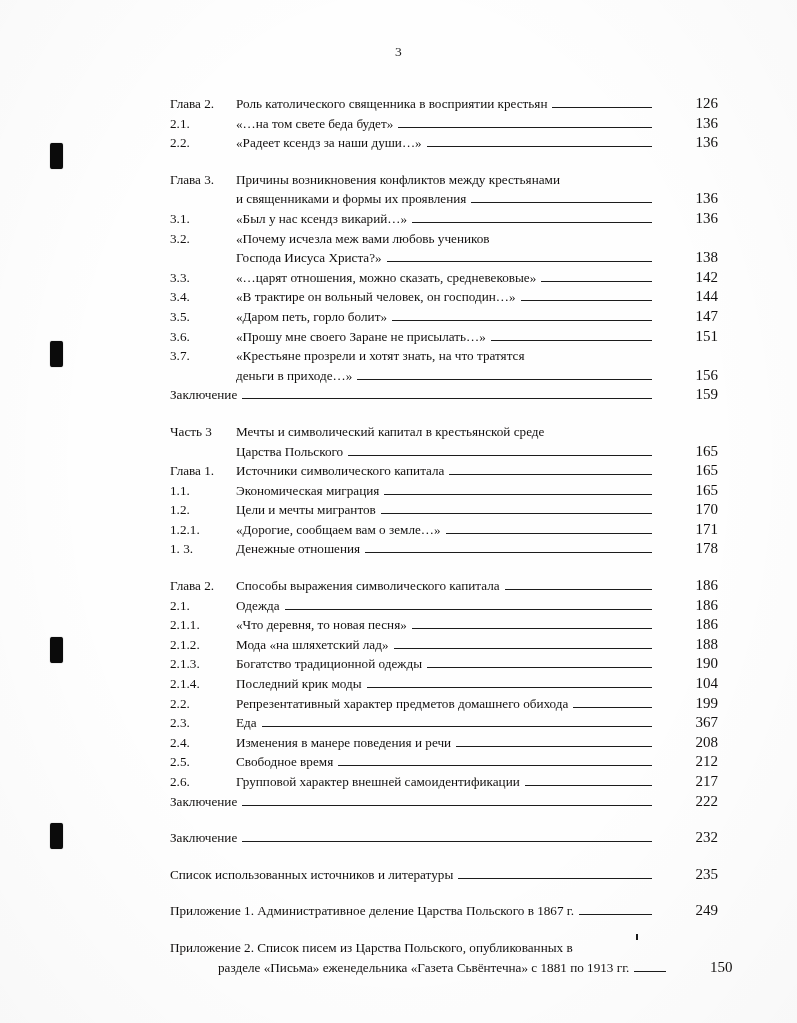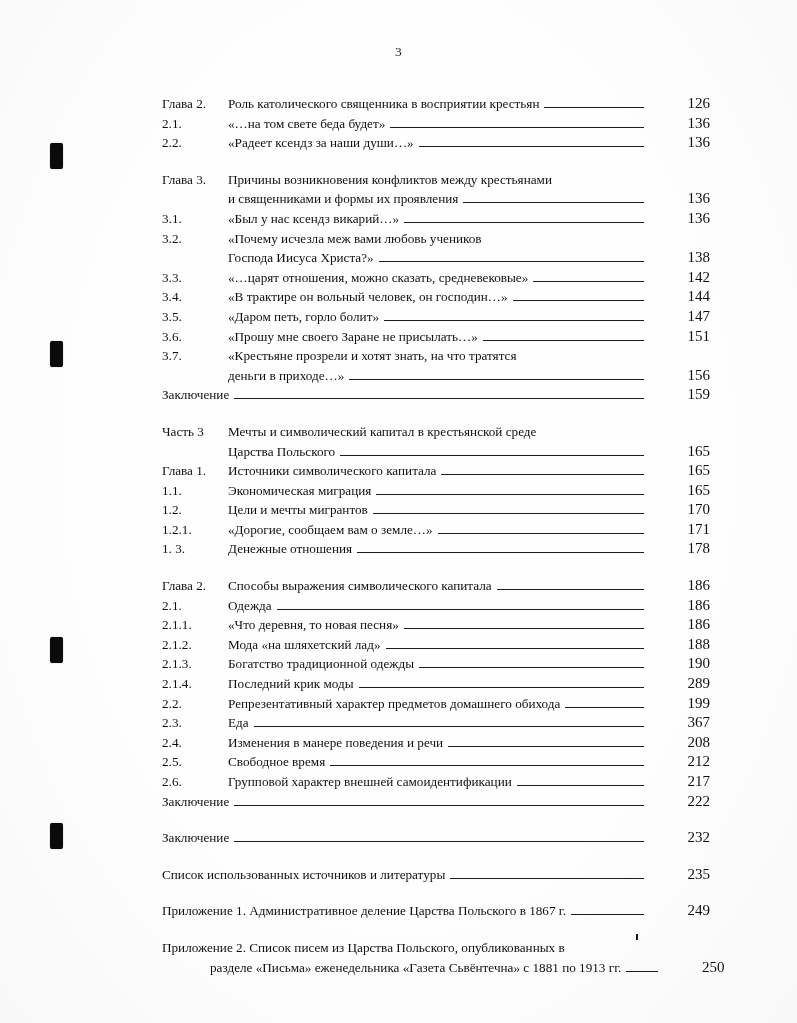--- a/index.html
+++ b/index.html
@@ -60,21 +60,21 @@
     left: 636px;
     top: 934px;
     width: 2px;
     height: 6px;
     background: #1a1a1a;
   }
 
   
   .toc {
     position: absolute;
-    left: 162px;
+    left: 170px;
     top: 94px;
     width: 548px;
   }
 
   .row {
     display: flex;
     align-items: baseline;
     font-size: 13.2px;
     line-height: 19.6px;
     white-space: nowrap;
@@ -375,21 +375,21 @@
             <span class="leader"></span>
           </div>
           <div class="pageno">190</div>
         </div>
         <div class="row">
           <div class="num">2.1.4.</div>
           <div class="title-cell">
             <span class="title-text">Последний крик моды</span>
             <span class="leader"></span>
           </div>
-          <div class="pageno">289</div>
+          <div class="pageno">104</div>
         </div>
         <div class="row">
           <div class="num">2.2.</div>
           <div class="title-cell">
             <span class="title-text">Репрезентативный характер предметов домашнего обихода</span>
             <span class="leader"></span>
           </div>
           <div class="pageno">199</div>
         </div>
         <div class="row">
@@ -461,18 +461,18 @@
           </div>
           <div class="pageno">249</div>
         </div>
       </div>
       <div class="gap-md"></div>
       <div class="appendix">
         <span class="line1">Приложение 2. Список писем из Царства Польского, опубликованных в</span>
         <div class="line2">
           <span class="t">разделе «Письма» еженедельника «Газета Сьвёнтечна» с 1881 по 1913 гг.</span>
           <span class="leader"></span>
-          <div class="pageno">250</div>
+          <div class="pageno">150</div>
         </div>
       </div>
     </div>
 
 </div>
 
 </body></html>

